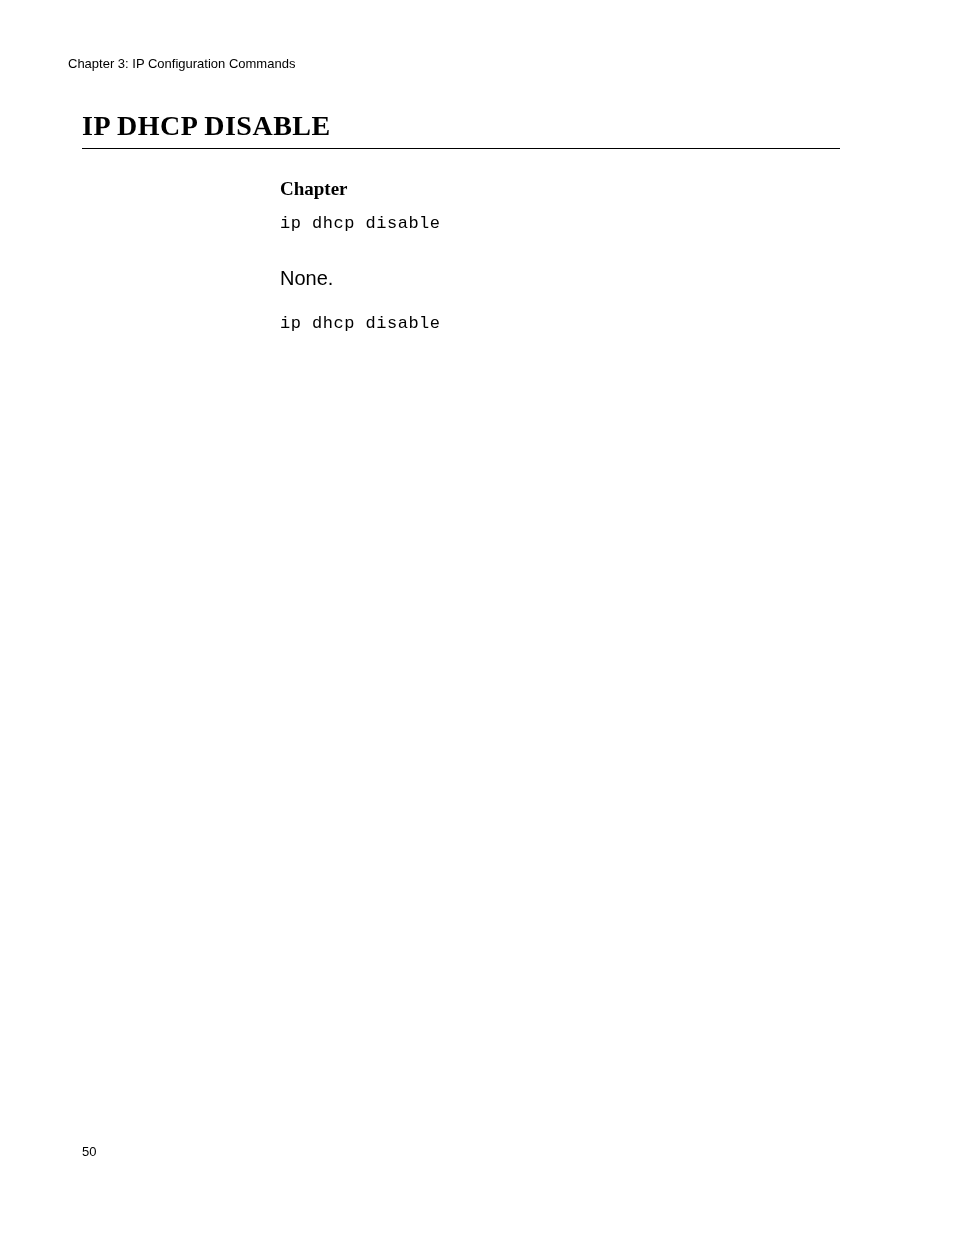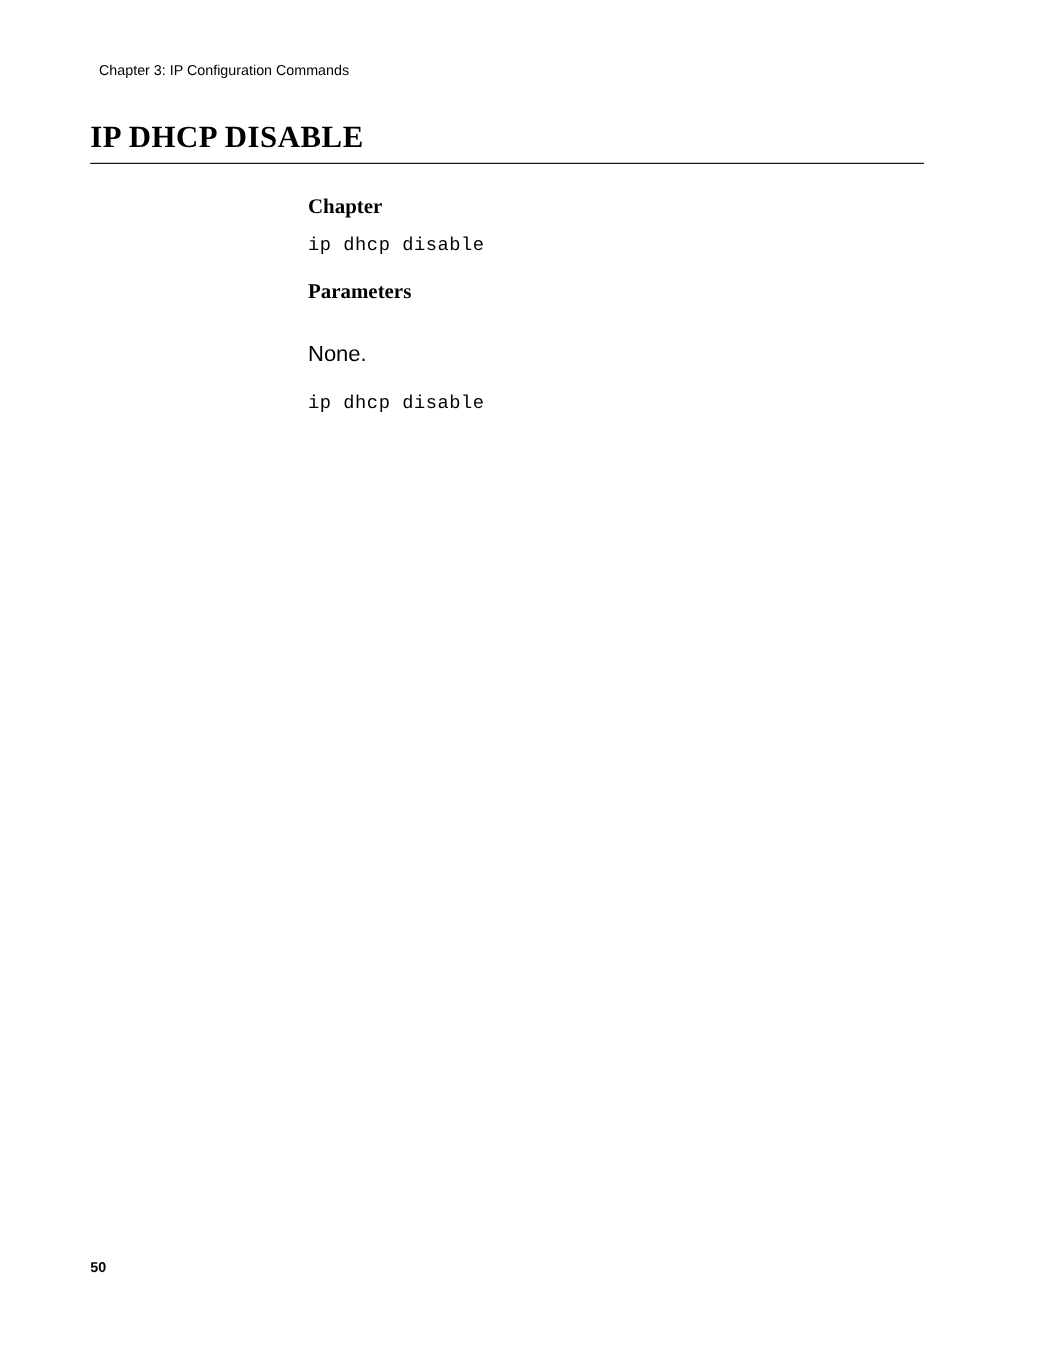--- a/index.html
+++ b/index.html
@@ -11,21 +11,21 @@
       width: 954px;
       height: 1235px;
       background: #ffffff;
       font-family: Arial, Helvetica, sans-serif;
       color: #000000;
       position: relative;
     }
     .page-header {
       position: absolute;
       top: 56px;
-      left: 90px;
+      left: 68px;
       font-size: 13px;
     }
     .page-title {
       position: absolute;
       top: 110px;
       left: 82px;
       width: 758px;
       font-family: "Times New Roman", Times, serif;
       font-weight: bold;
       font-size: 28px;
@@ -58,39 +58,37 @@
       margin-top: 32px;
     }
     .sect-block {
       margin-bottom: 12px;
     }
     .page-number {
       position: absolute;
       bottom: 76px;
       left: 82px;
       font-size: 13px;
-      font-weight: bold;
     }
   </style>
 </head>
 <body>
 
 <div class="page-header">Chapter 3: IP Configuration Commands</div>
 
 <h1 class="page-title">IP DHCP DISABLE</h1>
 
 <div class="content">
 
   <div class="sect-block">
     <div class="section-heading">Chapter</div>
     <div class="mono">ip dhcp disable</div>
   </div>
 
   <div class="sect-block">
-    <div class="section-heading">Parameters</div>
     <div class="body-text">None.</div>
   </div>
 
 
   <div class="sect-block">
   </div>
 
   <div class="sect-block">
     <div class="mono">ip dhcp disable</div>
   </div>

